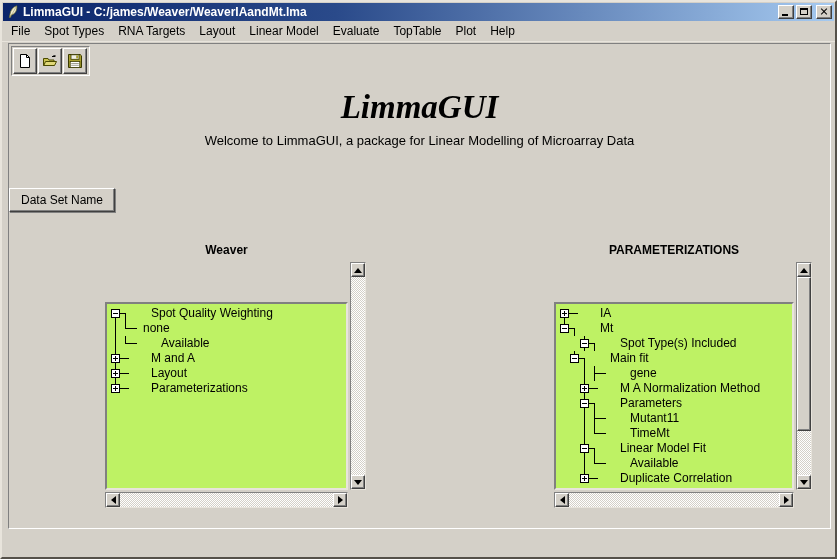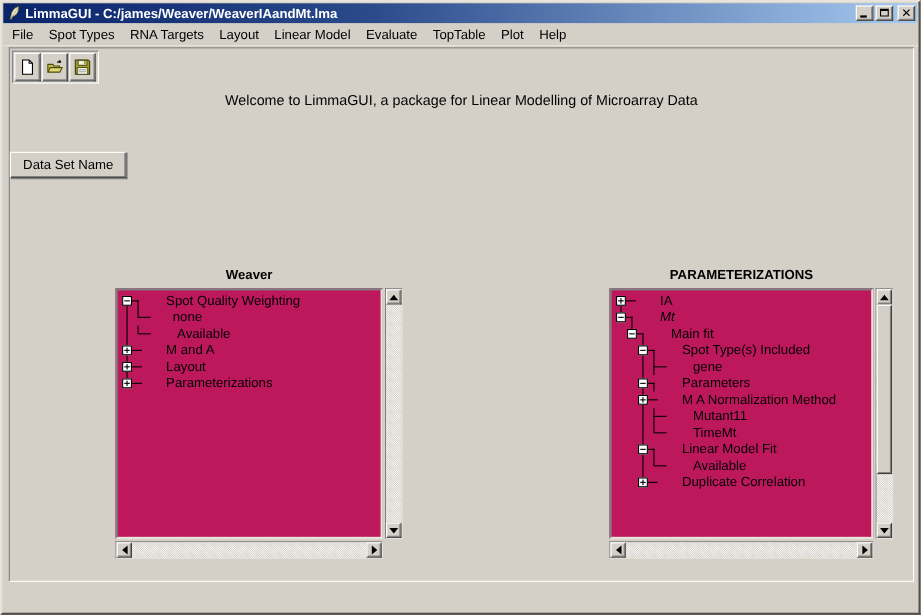--- a/index.html
+++ b/index.html
@@ -72,23 +72,24 @@
   .tree-panel{position:absolute;top:199px;padding-left:24px;}
   .tree-panel.left{left:72px;width:261px;}
   .tree-panel.right{left:521px;width:258px;}
   .tree-title{font-weight:bold;font-size:12px;text-align:center;height:16px;margin-bottom:3px;}
   .tree-panel.left .tree-title{width:243px;}
   .tree-panel.right .tree-title{width:240px;}
   .tree-grid{display:grid;grid-column-gap:2px;grid-row-gap:2px;}
   .tree-panel.left  .tree-grid{grid-template-columns:243px 16px;grid-template-rows:228px 16px;}
   .tree-panel.right .tree-grid{grid-template-columns:240px 16px;grid-template-rows:228px 16px;}
   .tree-view{
-    box-sizing:border-box;background:#be185d;overflow:hidden;position:relative;
+    box-sizing:border-box;background:#bef264;overflow:hidden;position:relative;
     border:2px solid;border-color:#808080 #e8e4dc #e8e4dc #808080;
     padding-top:2px;
+    margin-top:40px;
   }
   .tree-row{position:relative;height:15px;}
   .tl{position:absolute;background:#000;}
   .tree-box{position:absolute;top:3px;width:9px;height:9px;box-sizing:border-box;background:#fff;border:1px solid #000;}
   .tree-box .hbar{position:absolute;left:1px;top:3px;width:5px;height:1px;background:#000;}
   .tree-box .vbar{position:absolute;left:3px;top:1px;width:1px;height:5px;background:#000;}
   .tree-label{position:absolute;top:0;line-height:15px;font-size:12px;white-space:nowrap;color:#000;}
   
   .dither{
     background-color:#d4d0c8;
@@ -174,20 +175,21 @@
           <rect x="4" y="1.8" width="8" height="4.5" fill="#f0f0e8" stroke="#3a3a00" stroke-width="0.8"></rect>
           <rect x="9.2" y="2.4" width="1.8" height="3" fill="#a8a030"></rect>
           <rect x="3.2" y="8.5" width="9.6" height="6" fill="#ffffff" stroke="#3a3a00" stroke-width="0.8"></rect>
           <line x1="4.2" y1="10.5" x2="11.8" y2="10.5" stroke="#888878" stroke-width="0.8"></line>
           <line x1="4.2" y1="12.3" x2="11.8" y2="12.3" stroke="#888878" stroke-width="0.8"></line>
         </svg>
       </div>
     </div>
 
     
+    <div class="heading">LimmaGUI</div>
     <div class="welcome">Welcome to LimmaGUI, a package for Linear Modelling of Microarray Data</div>
 
     
     <div class="dataset-row">
       <span class="push-btn">Data Set Name</span>
     </div>
 
     
     <div class="tree-panel left">
       <div class="tree-title">Weaver</div>
@@ -199,21 +201,21 @@
               <div class="tl" style="left: 18px; top: 7px; width: 1px; height: 8px;"></div>
               <div class="tree-box" style="left: 4px;">
                 <div class="hbar"></div>
               </div>
               <span class="tree-label" style="left: 44px;">Spot Quality Weighting</span>
             </div>
             <div class="tree-row">
               <div class="tl" style="left: 8px; top: 0px; width: 1px; height: 15px;"></div>
               <div class="tl" style="left: 18px; top: 0px; width: 1px; height: 7px;"></div>
               <div class="tl" style="left: 18px; top: 7px; width: 12px; height: 1px;"></div>
-              <span class="tree-label" style="left: 50px;">none</span>
+              <span class="tree-label" style="left: 36px;">none</span>
             </div>
             <div class="tree-row">
               <div class="tl" style="left: 8px; top: 0px; width: 1px; height: 15px;"></div>
               <div class="tl" style="left: 18px; top: 0px; width: 1px; height: 7px;"></div>
               <div class="tl" style="left: 18px; top: 7px; width: 12px; height: 1px;"></div>
               <span class="tree-label" style="left: 54px;">Available</span>
             </div>
             <div class="tree-row">
               <div class="tl" style="left: 8px; top: 0px; width: 1px; height: 7px;"></div>
               <div class="tl" style="left: 8px; top: 7px; width: 1px; height: 8px;"></div>
@@ -279,67 +281,67 @@
               </div>
               <span class="tree-label" style="left: 44px;">IA</span>
             </div>
             <div class="tree-row">
               <div class="tl" style="left: 8px; top: 0px; width: 1px; height: 7px;"></div>
               <div class="tl" style="left: 12px; top: 7px; width: 7px; height: 1px;"></div>
               <div class="tl" style="left: 18px; top: 7px; width: 1px; height: 8px;"></div>
               <div class="tree-box" style="left: 4px;">
                 <div class="hbar"></div>
               </div>
-              <span class="tree-label" style="left: 44px; font-style: italic;">Mt</span>
-            </div>
-            <div class="tree-row">
-              <div class="tl" style="left: 18px; top: 0px; width: 1px; height: 7px;"></div>
-              <div class="tl" style="left: 22px; top: 7px; width: 7px; height: 1px;"></div>
-              <div class="tl" style="left: 28px; top: 7px; width: 1px; height: 8px;"></div>
-              <div class="tree-box" style="left: 14px;">
-                <div class="hbar"></div>
-              </div>
-              <span class="tree-label" style="left: 54px;">Main fit</span>
+              <span class="tree-label" style="left: 44px;">Mt</span>
             </div>
             <div class="tree-row">
               <div class="tl" style="left: 28px; top: 0px; width: 1px; height: 7px;"></div>
               <div class="tl" style="left: 28px; top: 7px; width: 1px; height: 8px;"></div>
               <div class="tl" style="left: 32px; top: 7px; width: 7px; height: 1px;"></div>
               <div class="tl" style="left: 38px; top: 7px; width: 1px; height: 8px;"></div>
               <div class="tree-box" style="left: 24px;">
                 <div class="hbar"></div>
               </div>
               <span class="tree-label" style="left: 64px;">Spot Type(s) Included</span>
             </div>
             <div class="tree-row">
+              <div class="tl" style="left: 18px; top: 0px; width: 1px; height: 7px;"></div>
+              <div class="tl" style="left: 22px; top: 7px; width: 7px; height: 1px;"></div>
+              <div class="tl" style="left: 28px; top: 7px; width: 1px; height: 8px;"></div>
+              <div class="tree-box" style="left: 14px;">
+                <div class="hbar"></div>
+              </div>
+              <span class="tree-label" style="left: 54px;">Main fit</span>
+            </div>
+            <div class="tree-row">
               <div class="tl" style="left: 28px; top: 0px; width: 1px; height: 15px;"></div>
               <div class="tl" style="left: 38px; top: 0px; width: 1px; height: 7px;"></div>
               <div class="tl" style="left: 38px; top: 7px; width: 1px; height: 8px;"></div>
               <div class="tl" style="left: 38px; top: 7px; width: 12px; height: 1px;"></div>
               <span class="tree-label" style="left: 74px;">gene</span>
             </div>
             <div class="tree-row">
               <div class="tl" style="left: 28px; top: 0px; width: 1px; height: 7px;"></div>
               <div class="tl" style="left: 28px; top: 7px; width: 1px; height: 8px;"></div>
+              <div class="tl" style="left: 32px; top: 7px; width: 10px; height: 1px;"></div>
+              <div class="tree-box" style="left: 24px;">
+                <div class="hbar"></div>
+                <div class="vbar"></div>
+              </div>
+              <span class="tree-label" style="left: 64px;">M A Normalization Method</span>
+            </div>
+            <div class="tree-row">
+              <div class="tl" style="left: 28px; top: 0px; width: 1px; height: 7px;"></div>
+              <div class="tl" style="left: 28px; top: 7px; width: 1px; height: 8px;"></div>
               <div class="tl" style="left: 32px; top: 7px; width: 7px; height: 1px;"></div>
               <div class="tl" style="left: 38px; top: 7px; width: 1px; height: 8px;"></div>
               <div class="tree-box" style="left: 24px;">
                 <div class="hbar"></div>
               </div>
               <span class="tree-label" style="left: 64px;">Parameters</span>
-            </div>
-            <div class="tree-row">
-              <div class="tl" style="left: 28px; top: 0px; width: 1px; height: 7px;"></div>
-              <div class="tl" style="left: 28px; top: 7px; width: 1px; height: 8px;"></div>
-              <div class="tl" style="left: 32px; top: 7px; width: 10px; height: 1px;"></div>
-              <div class="tree-box" style="left: 24px;">
-                <div class="hbar"></div>
-                <div class="vbar"></div>
-              </div>
-              <span class="tree-label" style="left: 64px;">M A Normalization Method</span>
             </div>
             <div class="tree-row">
               <div class="tl" style="left: 28px; top: 0px; width: 1px; height: 15px;"></div>
               <div class="tl" style="left: 38px; top: 0px; width: 1px; height: 7px;"></div>
               <div class="tl" style="left: 38px; top: 7px; width: 1px; height: 8px;"></div>
               <div class="tl" style="left: 38px; top: 7px; width: 12px; height: 1px;"></div>
               <span class="tree-label" style="left: 74px;">Mutant11</span>
             </div>
             <div class="tree-row">
               <div class="tl" style="left: 28px; top: 0px; width: 1px; height: 15px;"></div>

